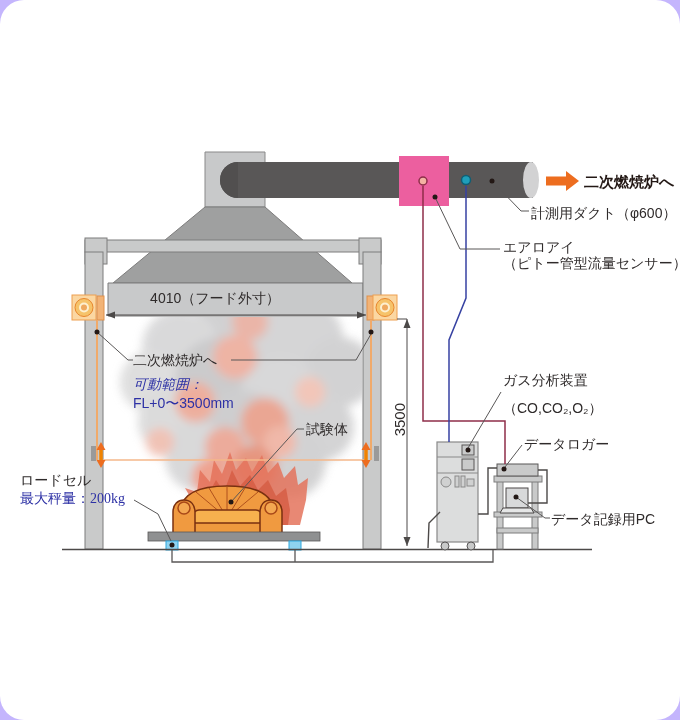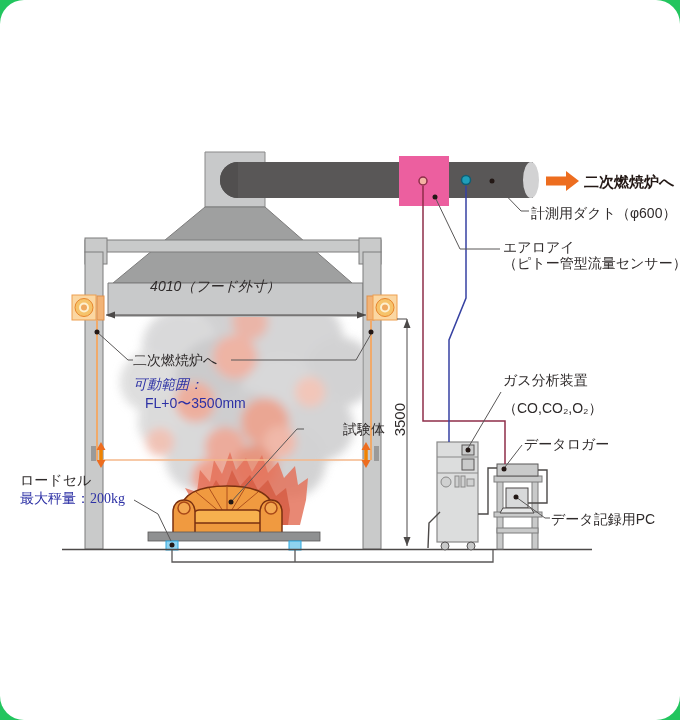--- a/index.html
+++ b/index.html
@@ -1,16 +1,16 @@
 <!DOCTYPE html>
 <html><head>
 <meta charset="utf-8">
 <style>
   html,body{margin:0;padding:0;background:#000;}
-  .stage{position:relative;width:680px;height:720px;background:#22c55e;overflow:hidden;
+  .stage{position:relative;width:680px;height:720px;background:#c4b5fd;overflow:hidden;
          font-family:"Liberation Sans",sans-serif;}
   .card{position:absolute;inset:0;background:#fff;border-radius:24px;}
   svg{position:absolute;left:0;top:0;}
   .lbl{position:absolute;font-size:14px;color:#2f2b2b;white-space:nowrap;line-height:1.15;}
   .lbl.blue{color:#2d31a5;}
   .lbl.big{font-size:15px;font-weight:bold;color:#231815;}
   .lbl.center{text-align:center;}
   .rot{transform:rotate(-90deg);transform-origin:center;text-align:center;font-size:15px;}
 </style>
 </head>
@@ -222,25 +222,25 @@
       <circle cx="504" cy="469" r="2.5"></circle>
         <circle cx="516" cy="497" r="2.5"></circle>
       <circle cx="172" cy="545" r="2.5"></circle>
     </g>
   </svg>
 
   <div class="lbl big" style="left:584px;top:173px;">二次燃焼炉へ</div>
   <div class="lbl" style="left:531px;top:205px;">計測用ダクト（φ600）</div>
   <div class="lbl" style="left:503px;top:239px;">エアロアイ</div>
   <div class="lbl" style="left:503px;top:255px;">（ピトー管型流量センサー）</div>
-  <div class="lbl center" style="left:145px;top:278px;width:140px;font-style:italic;">4010（フード外寸）</div>
+  <div class="lbl center" style="left:145px;top:290px;width:140px;">4010（フード外寸）</div>
   <div class="lbl" style="left:133px;top:352px;">二次燃焼炉へ</div>
   <div class="lbl blue" style="left:133px;top:376px;font-style:italic;">可動範囲：</div>
-  <div class="lbl blue" style="left:133px;top:395px;margin-left:12px;">FL+0〜3500mm</div>
+  <div class="lbl blue" style="left:133px;top:395px;">FL+0〜3500mm</div>
   <div class="lbl rot" style="left:370px;top:411px;width:60px;">3500</div>
-  <div class="lbl" style="left:306px;top:421px;margin-left:37px;">試験体</div>
+  <div class="lbl" style="left:306px;top:421px;">試験体</div>
   <div class="lbl" style="left:503px;top:372px;">ガス分析装置</div>
   <div class="lbl" style="left:503px;top:400px;">（CO,CO₂,O₂）</div>
   <div class="lbl" style="left:524px;top:436px;">データロガー</div>
   <div class="lbl" style="left:551px;top:511px;">データ記録用PC</div>
   <div class="lbl" style="left:20px;top:472px;">ロードセル</div>
   <div class="lbl blue" style="left:20px;top:491px;font-family:Liberation Serif, serif;">最大秤量：200kg</div>
 </div>
 
 </body></html>

